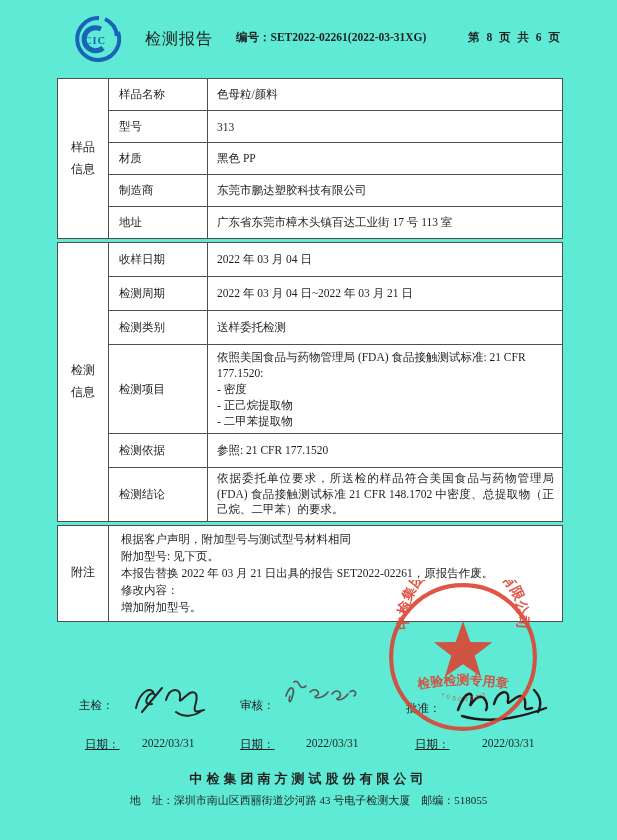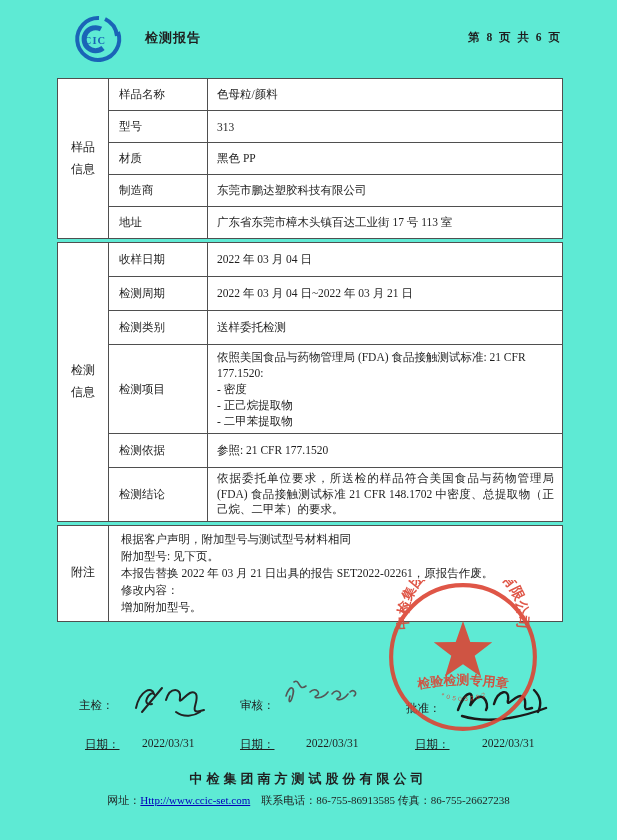--- a/index.html
+++ b/index.html
@@ -1,20 +1,20 @@
 <!DOCTYPE html>
 <html><head>
 <meta charset="utf-8">
 <style>
   html,body{margin:0;padding:0;background:#e8e8e8;}
   .page{position:relative;width:617px;height:840px;margin:0 auto;background:#5eead4;
         font-family:"Liberation Serif","DejaVu Serif",serif;color:#1f1f1f;overflow:hidden;}
 
   
-  .hdr-title{position:absolute;left:145px;top:29px;font-size:13px;font-weight:bold;letter-spacing:1px;}
+  .hdr-title{position:absolute;left:145px;top:29px;font-size:16px;font-weight:normal;letter-spacing:1px;}
   .hdr-no{position:absolute;left:236px;top:30px;font-size:11.5px;font-weight:bold;}
   .hdr-page{position:absolute;left:468px;top:30px;font-size:11.5px;font-weight:bold;letter-spacing:2px;}
   .logo{position:absolute;left:63px;top:15px;}
 
   
   .tables{position:absolute;left:57px;top:78px;display:flex;flex-direction:column;gap:3px;}
   table{border-collapse:collapse;table-layout:fixed;width:506px;}
   td{border:1px solid #4f4f4f;font-size:11.5px;padding:2px 8px;box-sizing:border-box;
      vertical-align:middle;background:#fff;}
   td.sec{text-align:center;white-space:pre-line;font-size:12px;line-height:1.8;padding:2px 2px;}
@@ -49,20 +49,21 @@
 
   <svg class="logo" width="64" height="50" viewBox="0 0 64 50">
     <g fill="none" stroke="#1a64b7">
       <path d="M36,3 A21,21 0 1 0 55,17" stroke-width="4"></path>
       <path d="M54,21 A21,21 0 0 0 42,4" stroke-width="4"></path>
       <path d="M38,14 A11.5,11.5 0 1 0 40,33" stroke-width="5"></path>
     </g>
     <text x="32" y="29" text-anchor="middle" font-size="10.5" font-weight="bold" fill="#1a64b7" font-family="Liberation Serif, DejaVu Serif, serif" letter-spacing="1">CIC</text>
   </svg>
   <span class="hdr-title">检测报告</span>
+  <span class="hdr-no">编号：SET2022-02261(2022-03-31XG)</span>
   <span class="hdr-page">第 8 页 共 6 页</span>
 
   <div class="tables">
 
 
     <table class="t-sample">
       <colgroup>
           <col style="width:51px">
           <col style="width:99px">
           <col>
@@ -204,16 +205,16 @@
     <text font-size="12.5" font-weight="bold" fill="#dc4434" font-family="Liberation Serif, DejaVu Serif, serif">
       <textPath href="#bannerPath" startOffset="50%" text-anchor="middle">检验检测专用章</textPath>
     </text>
     <text font-size="6" fill="#dc4434" font-family="Liberation Serif, DejaVu Serif, serif">
       <textPath href="#serialPath" startOffset="50%" text-anchor="middle">＊０５０３２０２</textPath>
     </text>
   </svg>
 
   <div class="footer">
     <div class="f-company">中检集团南方测试股份有限公司</div>
-    <div class="f-line"><span>网址：</span><a class="f-link" href="#">Http://www.ccic-set.com</a><span>　联系电话：86-755-86913585  传真：86-755-26627238</span></div>
+    <div class="f-line">地　址：深圳市南山区西丽街道沙河路 43 号电子检测大厦　邮编：518055</div>
   </div>
 
 </div>
 
 </body></html>

